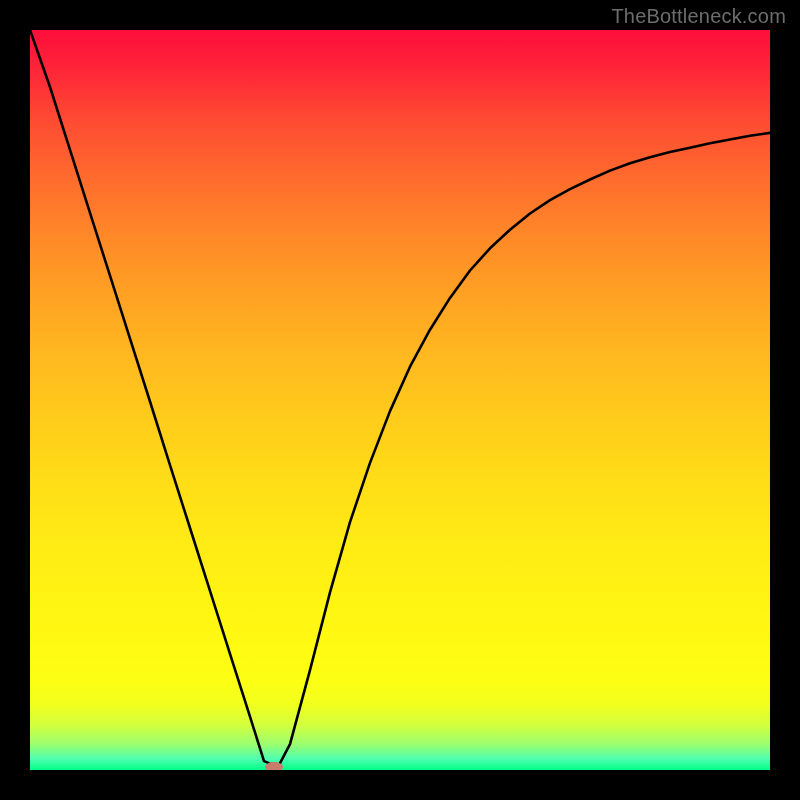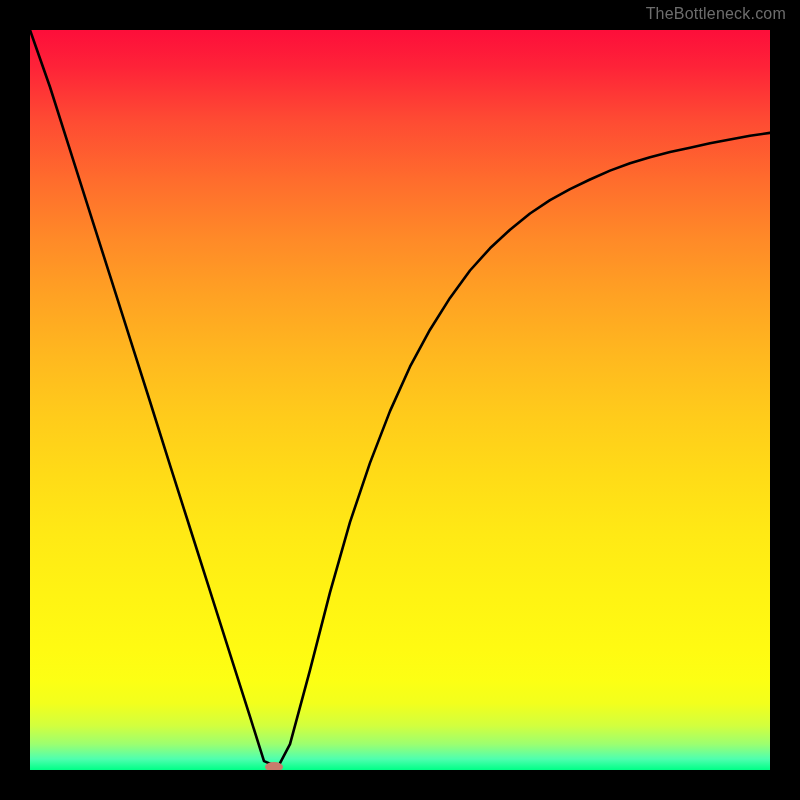--- a/index.html
+++ b/index.html
@@ -57,21 +57,21 @@
     height: 10px;
     background: #c97b6c;
     border-radius: 50%;
     transform: translate(-50%, -50%);
   }
   .watermark {
     position: absolute;
     top: 5px;
     right: 14px;
     color: #6d6d6d;
-    font-size: 16px;
+    font-size: 20px;
     font-weight: 500;
     letter-spacing: 0.2px;
     user-select: none;
   }
 </style>
 </head>
 <body>
 
 <div class="outer">
 

